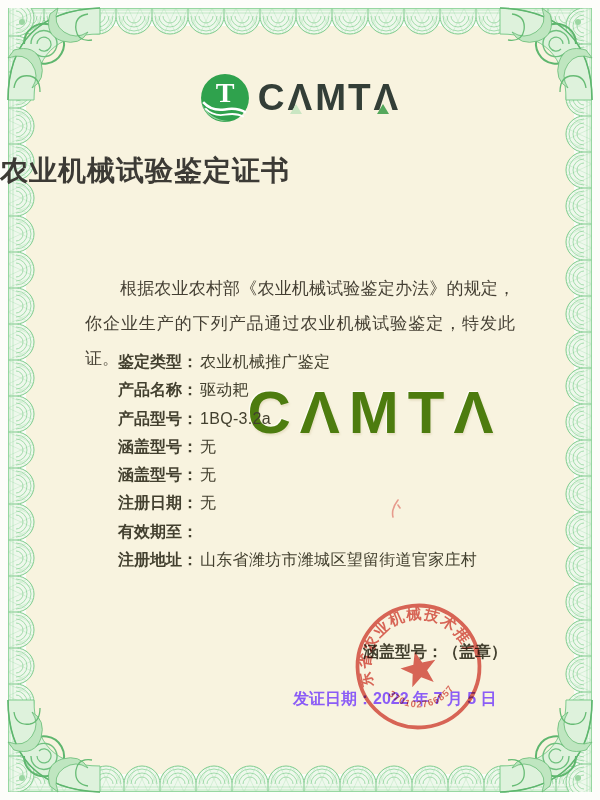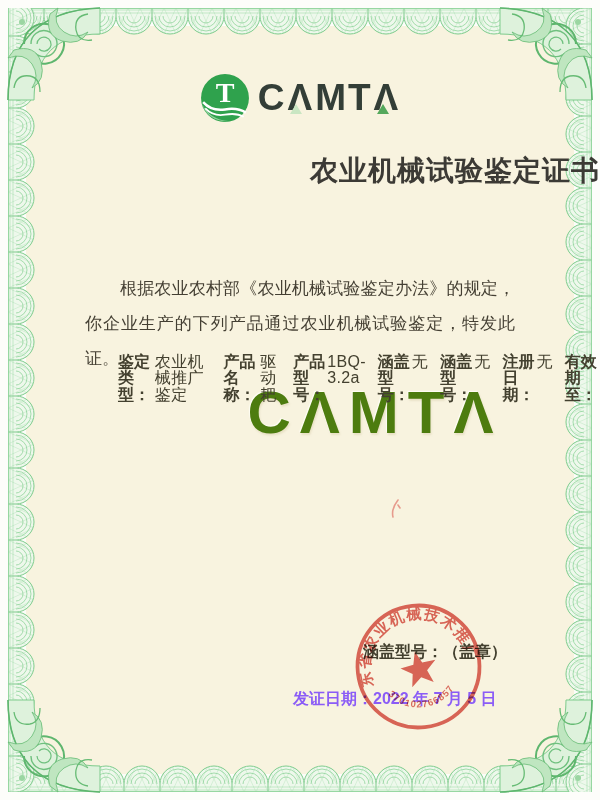--- a/index.html
+++ b/index.html
@@ -12,27 +12,27 @@
         color:#4d7c0f;text-shadow:1px 2px 2px rgba(203,192,148,.35),-1px -1px 1px #fffef6;
         font-family:"Liberation Sans","DejaVu Sans",sans-serif;}
   .content{position:absolute;inset:0;z-index:4;}
   .logo-row{position:absolute;top:73px;left:0;right:0;display:flex;justify-content:center;align-items:center;gap:7px;}
   .logo-circle{width:50px;height:50px;}
   .brand{display:flex;align-items:center;font-size:37px;font-weight:800;color:#333e37;line-height:50px;}
   .brand span{position:relative;display:inline-block;padding:0 1px;}
   .tri{position:absolute;width:0;height:0;border-left:6px solid transparent;border-right:6px solid transparent;}
   .tri-light{left:5px;bottom:9px;border-bottom:10px solid #c9e6c2;}
   .tri-dark{left:5px;bottom:9px;border-bottom:10px solid #55a85c;}
-  .title{position:absolute;top:152px;left:0;right:0;text-align:right;
+  .title{position:absolute;top:152px;left:0;right:0;text-align:left;
         font-family:"Liberation Serif","DejaVu Serif",serif;font-size:28px;font-weight:700;
         letter-spacing:1px;color:#3c3a35;}
   .recipient{position:absolute;top:222px;left:85px;font-size:21px;font-weight:600;letter-spacing:0.5px;color:#443f33;}
   .body-par{position:absolute;top:271px;left:85px;width:430px;font-size:17px;line-height:35px;
         font-weight:500;text-align:justify;text-indent:35px;color:#443f33;}
-  .fields{position:absolute;top:354px;left:118px;display:flex;flex-direction:row;gap:12px;}
+  .fields{position:absolute;top:354px;left:118px;display:flex;flex-direction:column;gap:12px;}
   .frow{display:flex;font-size:16px;line-height:16.3px;}
   .flabel{font-weight:700;color:#43402f;}
   .fvalue{font-weight:500;margin-left:2px;color:#43402f;letter-spacing:0.3px;}
   .issuer{position:absolute;top:642px;left:363px;font-size:16px;font-weight:700;color:#43402f;}
   .issue-date{position:absolute;top:689px;left:293px;font-size:16px;font-weight:700;color:#8b5cf6;}
   .seal{position:absolute;left:352px;top:600px;width:133px;height:133px;z-index:5;
         mix-blend-mode:multiply;opacity:.88;transform:rotate(-6deg);}
   .stray{position:absolute;left:389px;top:497px;z-index:3;opacity:.55;}
 </style>
 </head>
@@ -136,20 +136,24 @@
           <span class="flabel">涵盖型号：</span>
           <span class="fvalue">无</span>
         </div>
       <div class="frow">
           <span class="flabel">注册日期：</span>
           <span class="fvalue">无</span>
         </div>
       <div class="frow">
           <span class="flabel">有效期至：</span>
         </div>
+      <div class="frow">
+          <span class="flabel">注册地址：</span>
+          <span class="fvalue">山东省潍坊市潍城区望留街道官家庄村</span>
+        </div>
     </div>
 
     <div class="issuer"><span>涵盖型号：</span><span>（盖章）</span></div>
 
     <div class="issue-date"><span>发证日期：</span><span>2022 年 7 月 5 日</span></div>
   </div>
 
   <svg class="seal" viewBox="0 0 120 120">
     <defs>
       <path id="ringPath" d="M18,74 A44,44 0 1 1 102,74"></path>

